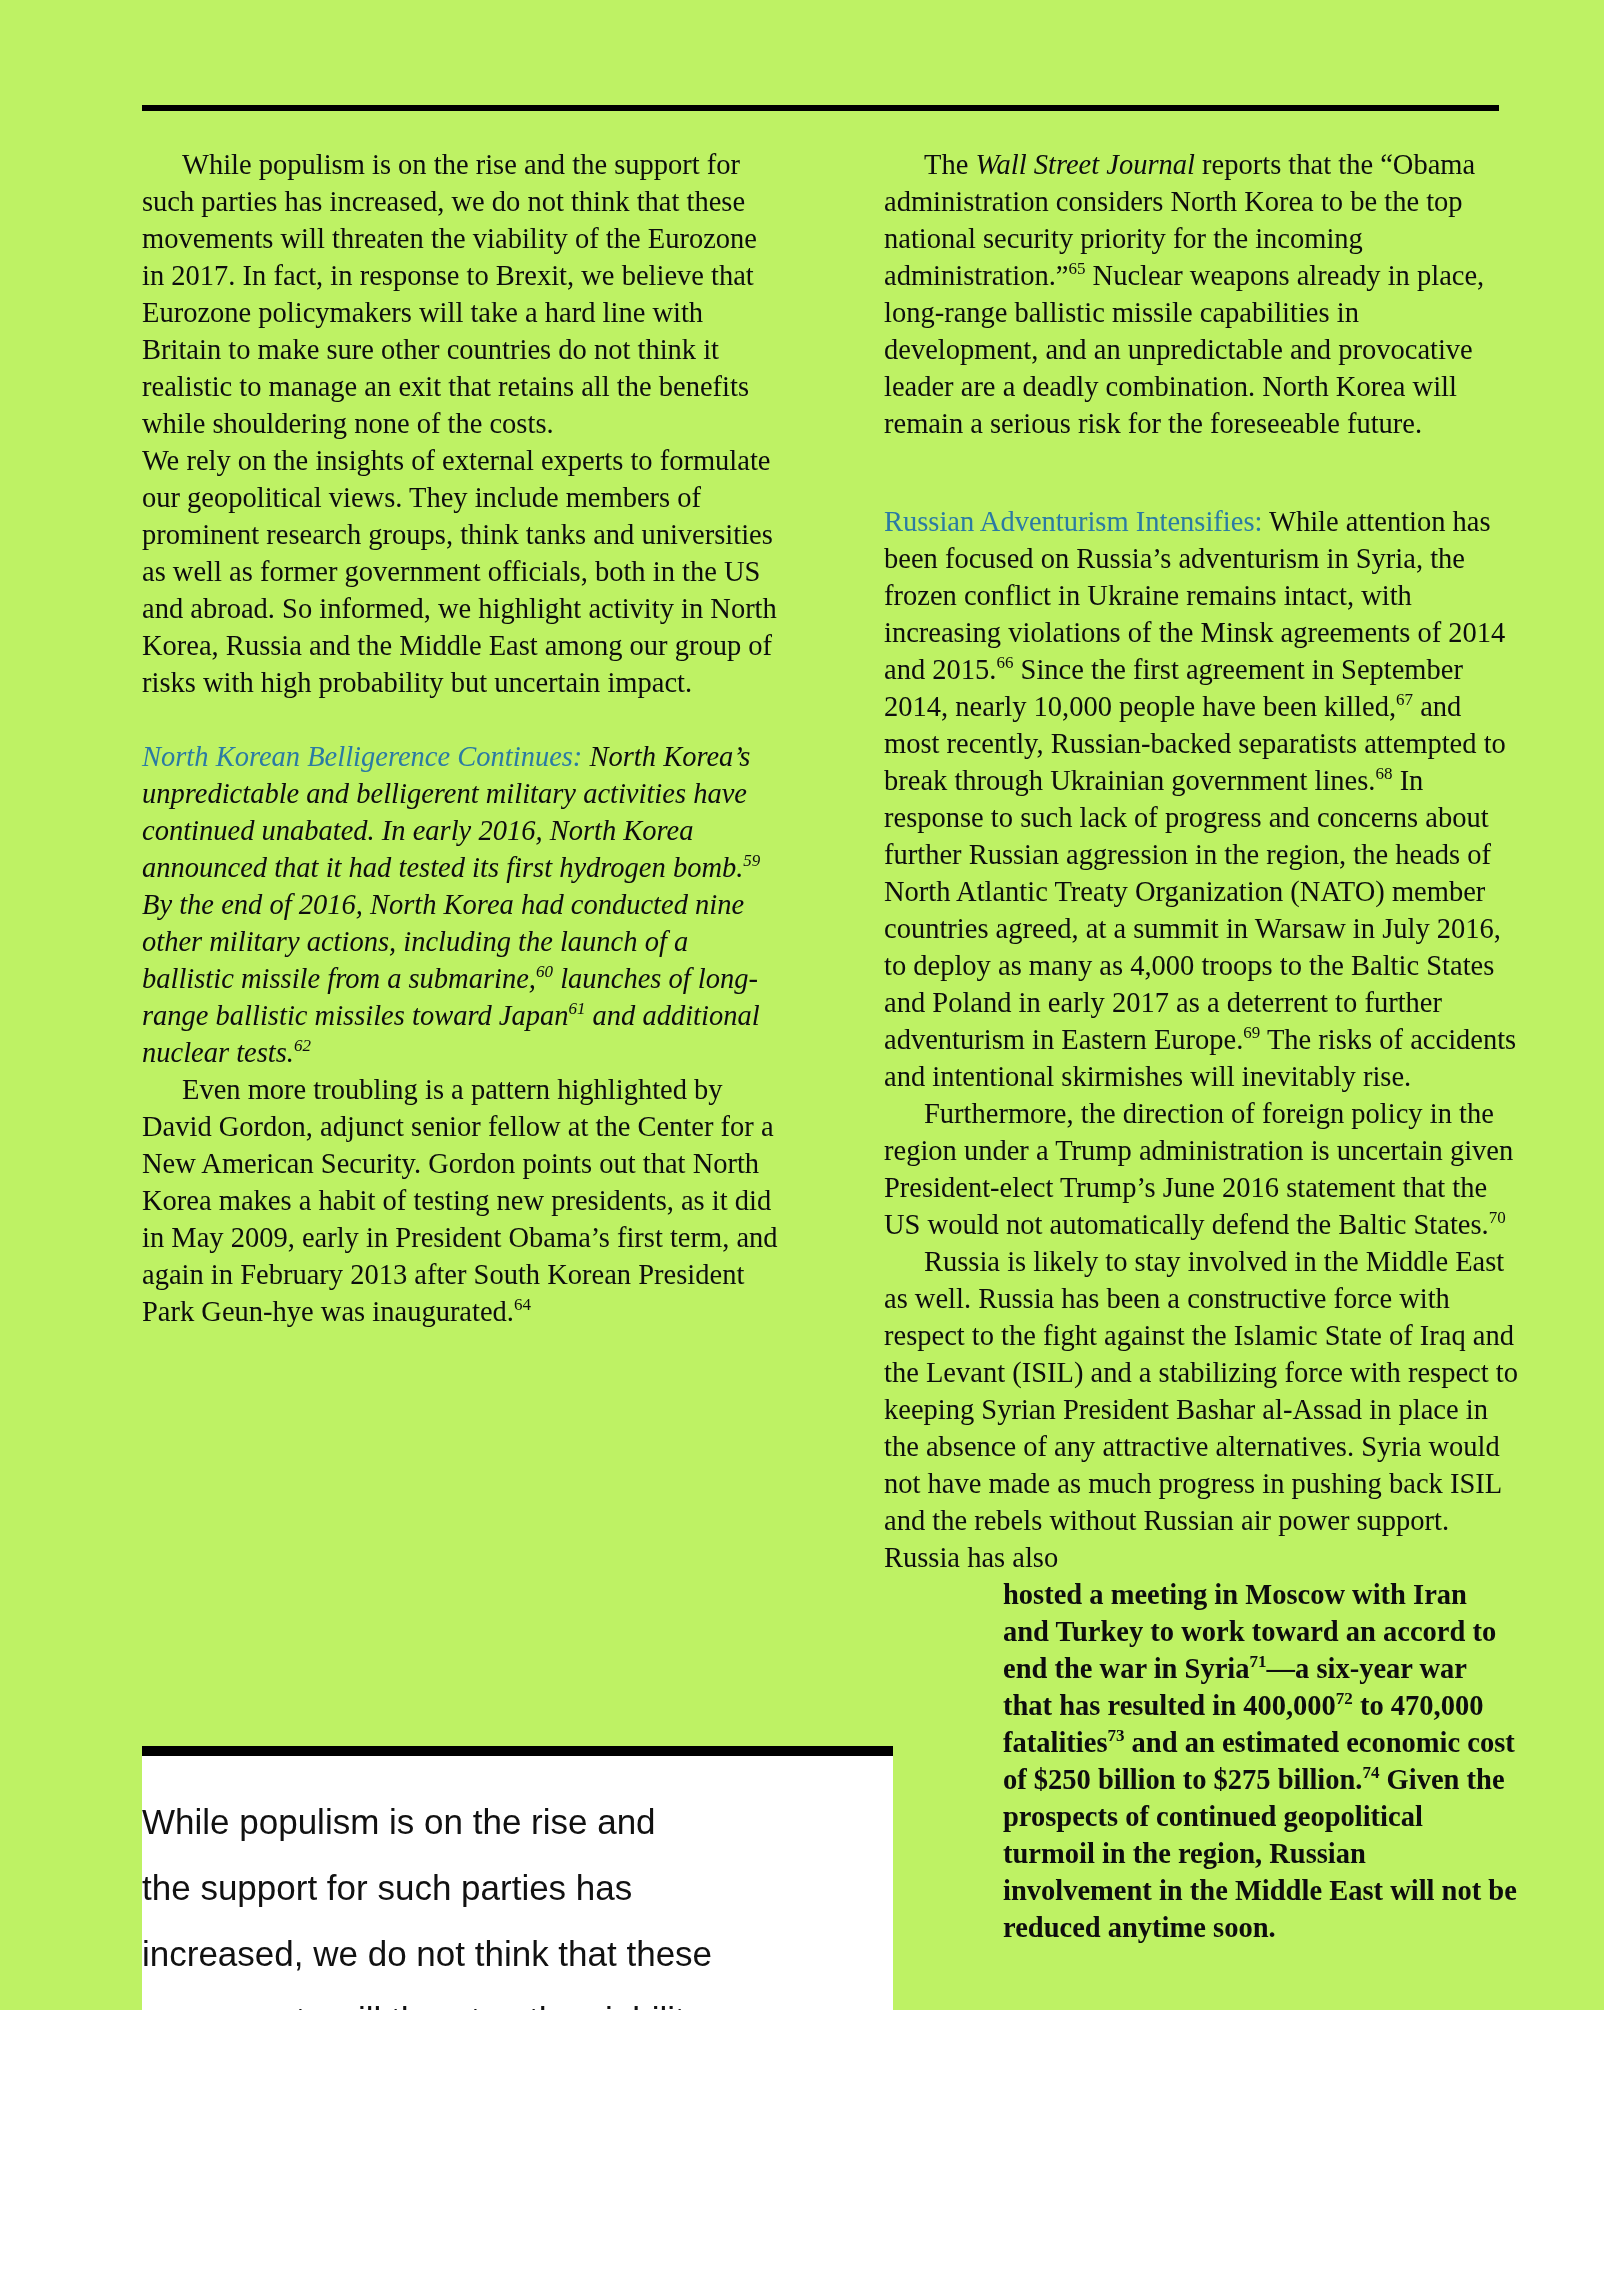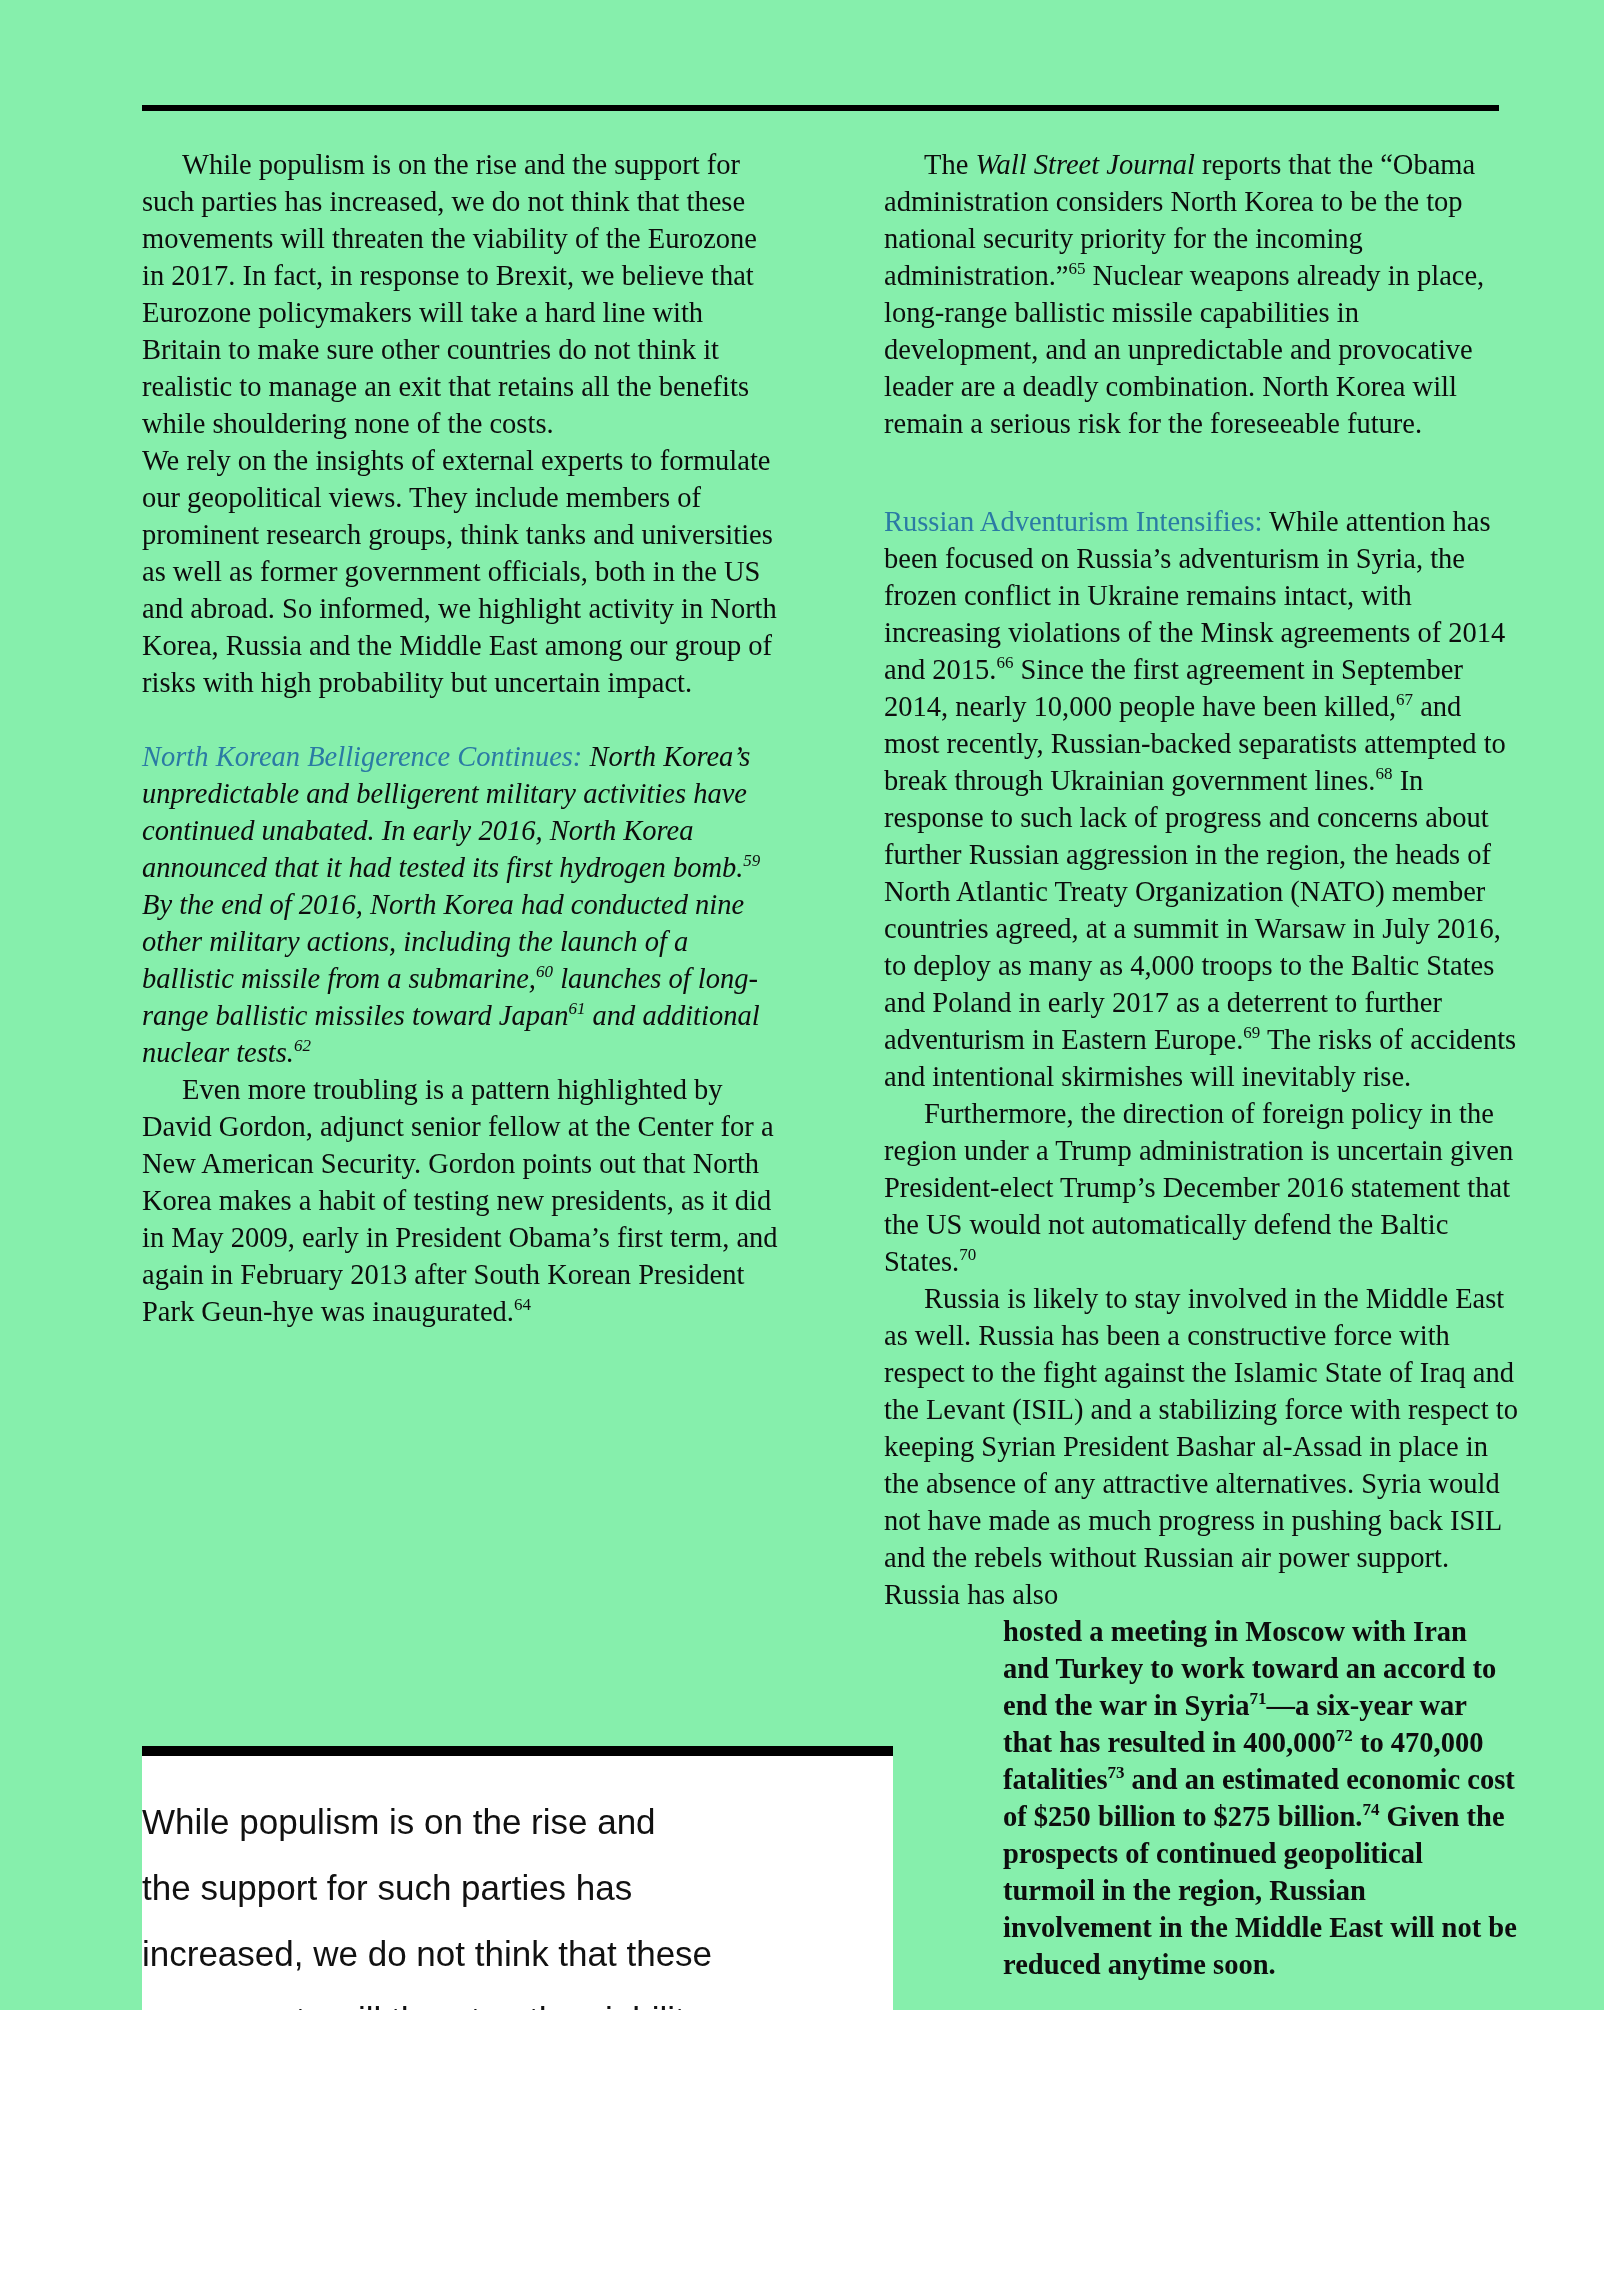--- a/index.html
+++ b/index.html
@@ -2,21 +2,21 @@
 <html style="--blue: #2b7aa4; --ink: #0d0d0d;font-size:11.4px"><head>
 <meta charset="utf-8">
 <style>
   :root { --blue: #2b7aa4; --ink: #0d0d0d; }
   * { box-sizing: border-box; }
   html, body { margin: 0; padding: 0; background: #ffffff; }
   .page {
     position: relative;
     width: 1604px;
     height: 2010px;
-    background: #86efac;
+    background: #bef264;
     font-family: "Liberation Serif", serif;
     color: var(--ink);
     overflow: hidden;
   }
   .rule { position: absolute; background: #000; }
   .top-rule    { left: 142px; top: 105px;  width: 1357px; height: 5.7px; }
   .footer-rule { left: 142px; top: 2139px; width: 1357px; height: 5.7px; }
 
   .col {
     position: absolute;
@@ -97,21 +97,21 @@
   <div class="col col-left">
     <p class="indent"><span>While populism is on the rise and the support for such parties has increased, we do not think that these movements will threaten the viability of the Eurozone in 2017. In fact, in response to Brexit, we believe that Eurozone policymakers will take a hard line with Britain to make sure other countries do not think it realistic to manage an exit that retains all the benefits while shouldering none of the costs.</span></p>
     <p><span>We rely on the insights of external experts to formulate our geopolitical views. They include members of prominent research groups, think tanks and universities as well as former government officials, both in the US and abroad. So informed, we highlight activity in North Korea, Russia and the Middle East among our group of risks with high probability but uncertain impact.</span></p>
     <p class="para-gap"><span class="lead">North Korean Belligerence Continues:</span><span> North Korea’s unpredictable and belligerent military activities have continued unabated. In early 2016, North Korea announced that it had tested its first hydrogen bomb.</span><sup>59</sup><span> By the end of 2016, North Korea had conducted nine other military actions, including the launch of a ballistic missile from a submarine,</span><sup>60</sup><span> launches of long-range ballistic missiles toward Japan</span><sup>61</sup><span> and additional nuclear tests.</span><sup>62</sup></p>
     <p class="indent"><span>Even more troubling is a pattern highlighted by David Gordon, adjunct senior fellow at the Center for a New American Security. Gordon points out that North Korea makes a habit of testing new presidents, as it did in May 2009, early in President Obama’s first term, and again in February 2013 after South Korean President Park Geun-hye was inaugurated.</span><sup>64</sup></p>
   </div>
 
   <div class="col col-right">
     <p class="indent"><span>The </span><span class="ital">Wall Street Journal</span><span> reports that the “Obama administration considers North Korea to be the top national security priority for the incoming administration.”</span><sup>65</sup><span> Nuclear weapons already in place, long-range ballistic missile capabilities in development, and an unpredictable and provocative leader are a deadly combination. North Korea will remain a serious risk for the foreseeable future.</span></p>
     <p class="para-gap-lg"><span class="lead">Russian Adventurism Intensifies:</span><span> While attention has been focused on Russia’s adventurism in Syria, the frozen conflict in Ukraine remains intact, with increasing violations of the Minsk agreements of 2014 and 2015.</span><sup>66</sup><span> Since the first agreement in September 2014, nearly 10,000 people have been killed,</span><sup>67</sup><span> and most recently, Russian-backed separatists attempted to break through Ukrainian government lines.</span><sup>68</sup><span> In response to such lack of progress and concerns about further Russian aggression in the region, the heads of North Atlantic Treaty Organization (NATO) member countries agreed, at a summit in Warsaw in July 2016, to deploy as many as 4,000 troops to the Baltic States and Poland in early 2017 as a deterrent to further adventurism in Eastern Europe.</span><sup>69</sup><span> The risks of accidents and intentional skirmishes will inevitably rise.</span></p>
-    <p class="indent"><span>Furthermore, the direction of foreign policy in the region under a Trump administration is uncertain given President-elect Trump’s December 2016 statement that the US would not automatically defend the Baltic States.</span><sup>70</sup></p>
+    <p class="indent"><span>Furthermore, the direction of foreign policy in the region under a Trump administration is uncertain given President-elect Trump’s June 2016 statement that the US would not automatically defend the Baltic States.</span><sup>70</sup></p>
     <p class="indent"><span>Russia is likely to stay involved in the Middle East as well. Russia has been a constructive force with respect to the fight against the Islamic State of Iraq and the Levant (ISIL) and a stabilizing force with respect to keeping Syrian President Bashar al-Assad in place in the absence of any attractive alternatives. Syria would not have made as much progress in pushing back ISIL and the rebels without Russian air power support. Russia has also</span></p>
     <p class="indent-block"><span>hosted a meeting in Moscow with Iran and Turkey to work toward an accord to end the war in Syria</span><sup>71</sup><span>—a six-year war that has resulted in 400,000</span><sup>72</sup><span> to 470,000 fatalities</span><sup>73</sup><span> and an estimated economic cost of $250 billion to $275 billion.</span><sup>74</sup><span> Given the prospects of continued geopolitical turmoil in the region, Russian involvement in the Middle East will not be reduced anytime soon.</span></p>
   </div>
 
   <div class="pullquote">
     <div class="pq-bar"></div>
     <div class="pq-text">While populism is on the rise and<br>the support for such parties has<br>increased, we do not think that these<br>movements will threaten the viability<br>of the Eurozone in 2017.</div>
     <div class="pq-rule"></div>
   </div>
 

